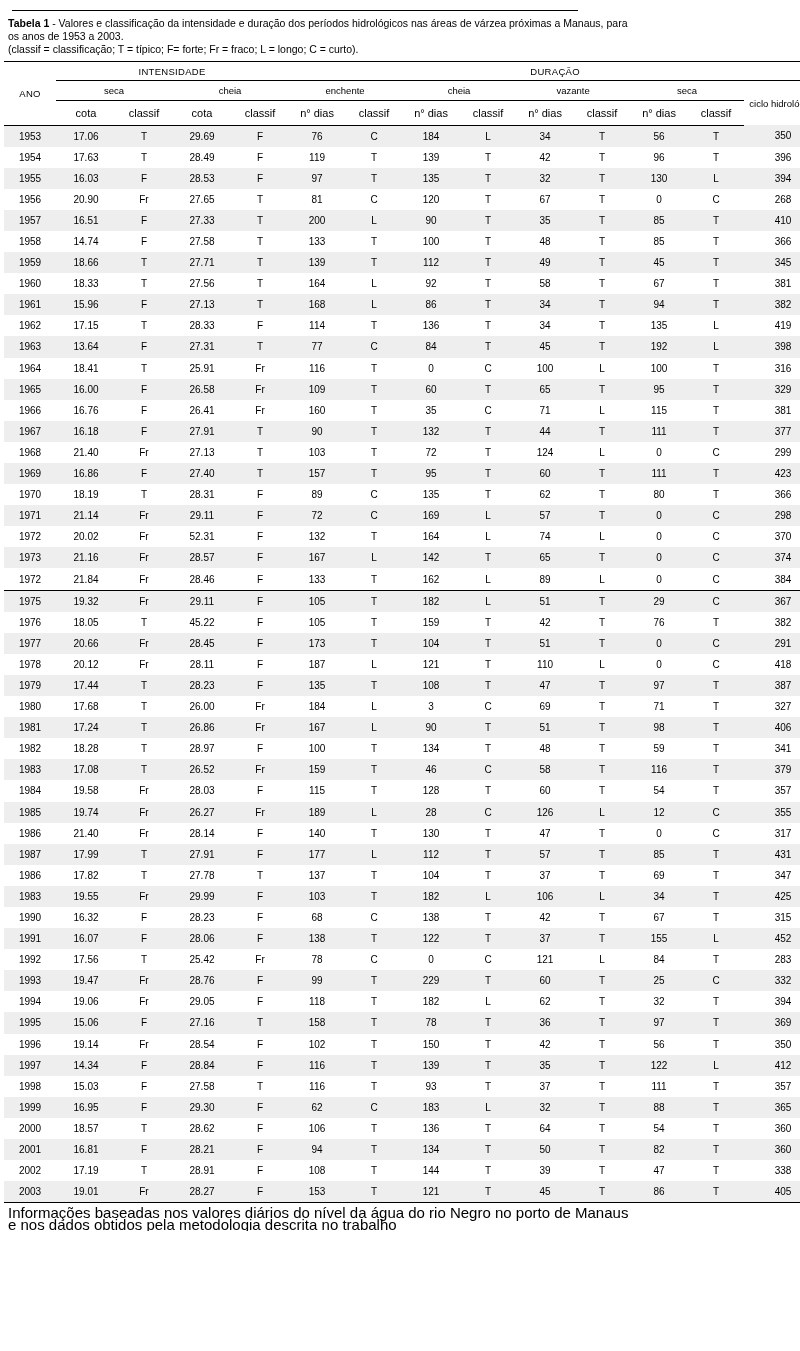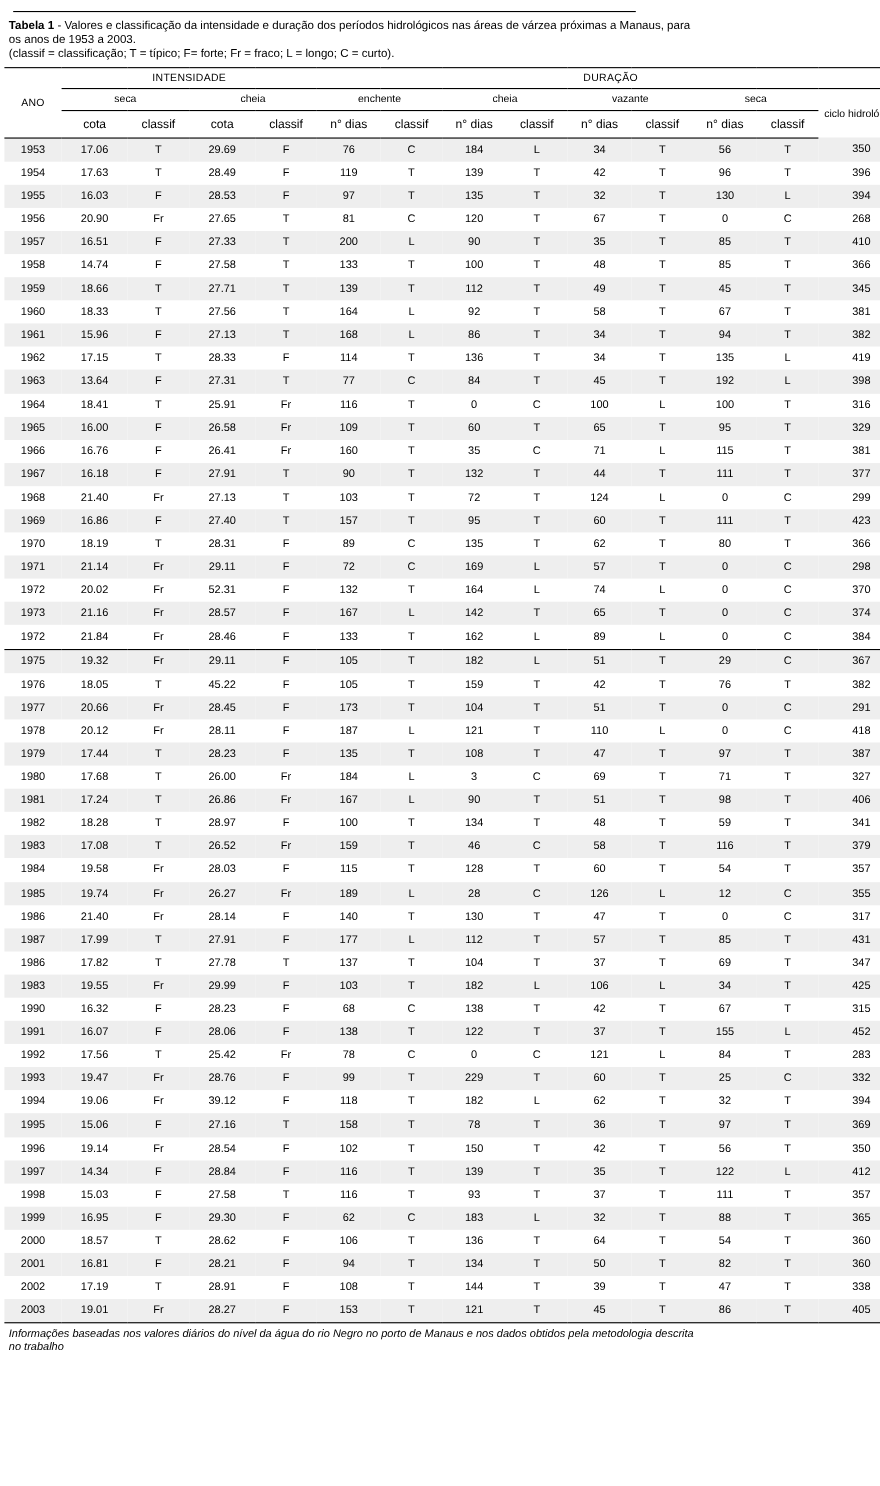--- a/index.html
+++ b/index.html
@@ -78,24 +78,23 @@
     border-bottom: 1.4px solid #000;
   }
   tbody tr.thick-top td {
     border-top: 1.4px solid #000;
   }
   tbody tr:last-child td {
     border-bottom: 1.6px solid #000;
     margin-top: 43px;
   }
   .footnote {
-    font-size: 10px;
+    font-size: 15px;
     margin: 4px 4px 0 4px;
     line-height: 12px;
-    font-style: italic;
   }
   col.c-ano { width: 52px; }
   col.c-num { width: 60px; }
   col.c-cls { width: 56px; }
   col.c-dias { width: 58px; }
   col.c-ciclo { width: 78px; }
 </style>
 </head>
 <body>
 
@@ -810,21 +809,21 @@
           <td>60</td>
           <td>T</td>
           <td>25</td>
           <td>C</td>
           <td>332</td>
         </tr>
         <tr>
           <td>1994</td>
           <td>19.06</td>
           <td>Fr</td>
-          <td>39.12</td>
+          <td>29.05</td>
           <td>F</td>
           <td>118</td>
           <td>T</td>
           <td>182</td>
           <td>L</td>
           <td>62</td>
           <td>T</td>
           <td>32</td>
           <td>T</td>
           <td>394</td>

